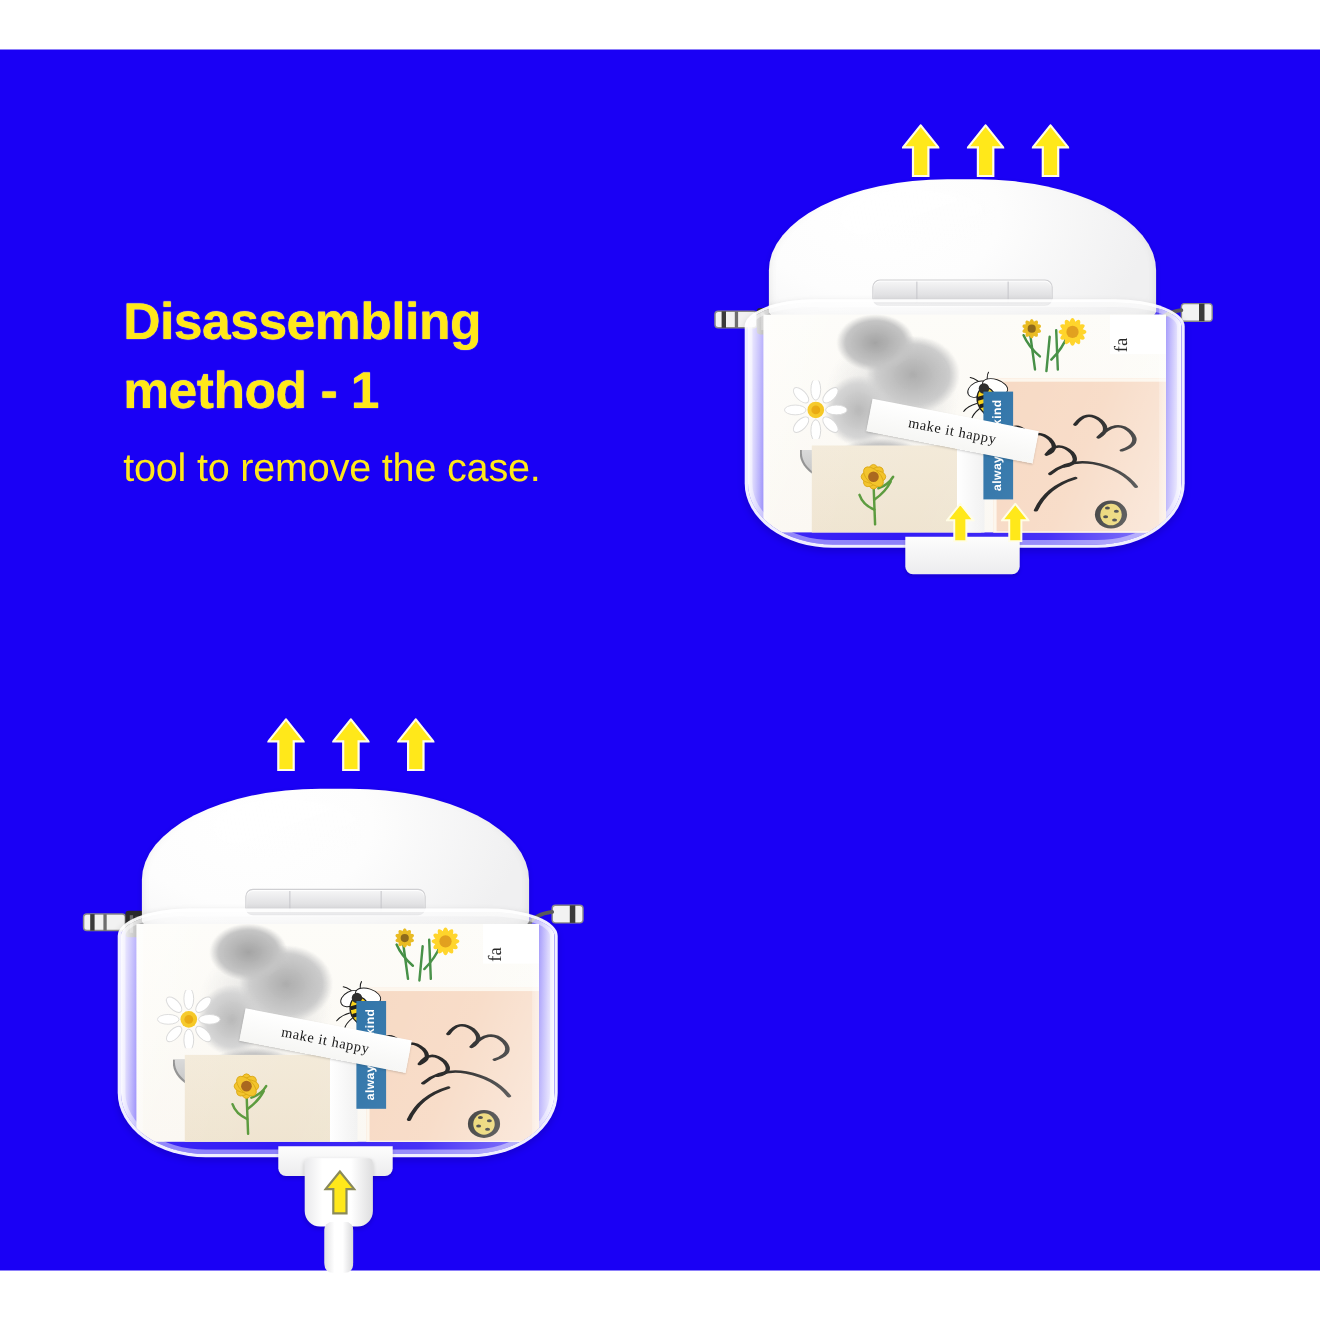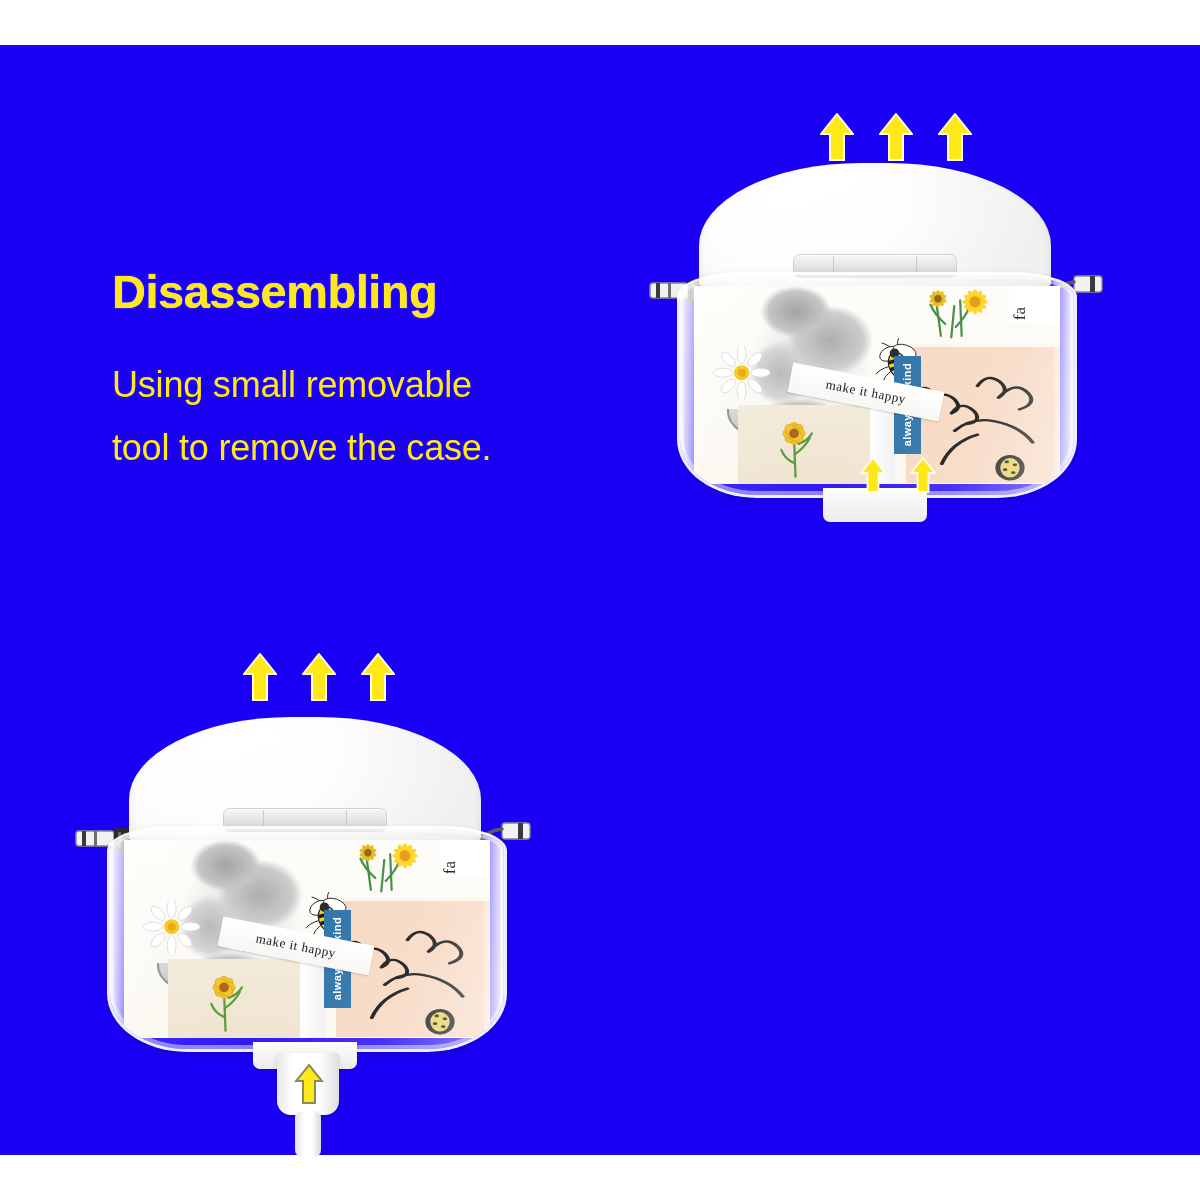--- a/index.html
+++ b/index.html
@@ -235,21 +235,21 @@
 <div id="page">
 
   <div class="divider" id="div-top"></div>
   <div class="divider" id="div-middle"></div>
   <div class="divider" id="div-bottom"></div>
 
   <div class="panel" id="panel-1">
 
     <div class="txt" id="text-1">
       <div class="head">Disassembling</div>
-      <div class="sub">Using small removable</div>
+      <div class="head">method - 1</div>
       <div class="sub" style="margin-top:14px">tool to remove the case.</div>
     </div>
 
     <div class="arrow" style="left:820px; top:68px; width:34px; height:48px;">
       <svg viewBox="0 0 34 48">
           <path d="M17 1 L33 21 L24 21 L24 47 L10 47 L10 21 L1 21 Z" fill="#FFE81A" stroke="#FFFDE6" stroke-width="2"></path>
         </svg>
     </div>
     <div class="arrow" style="left:879px; top:68px; width:34px; height:48px;">
       <svg viewBox="0 0 34 48">

